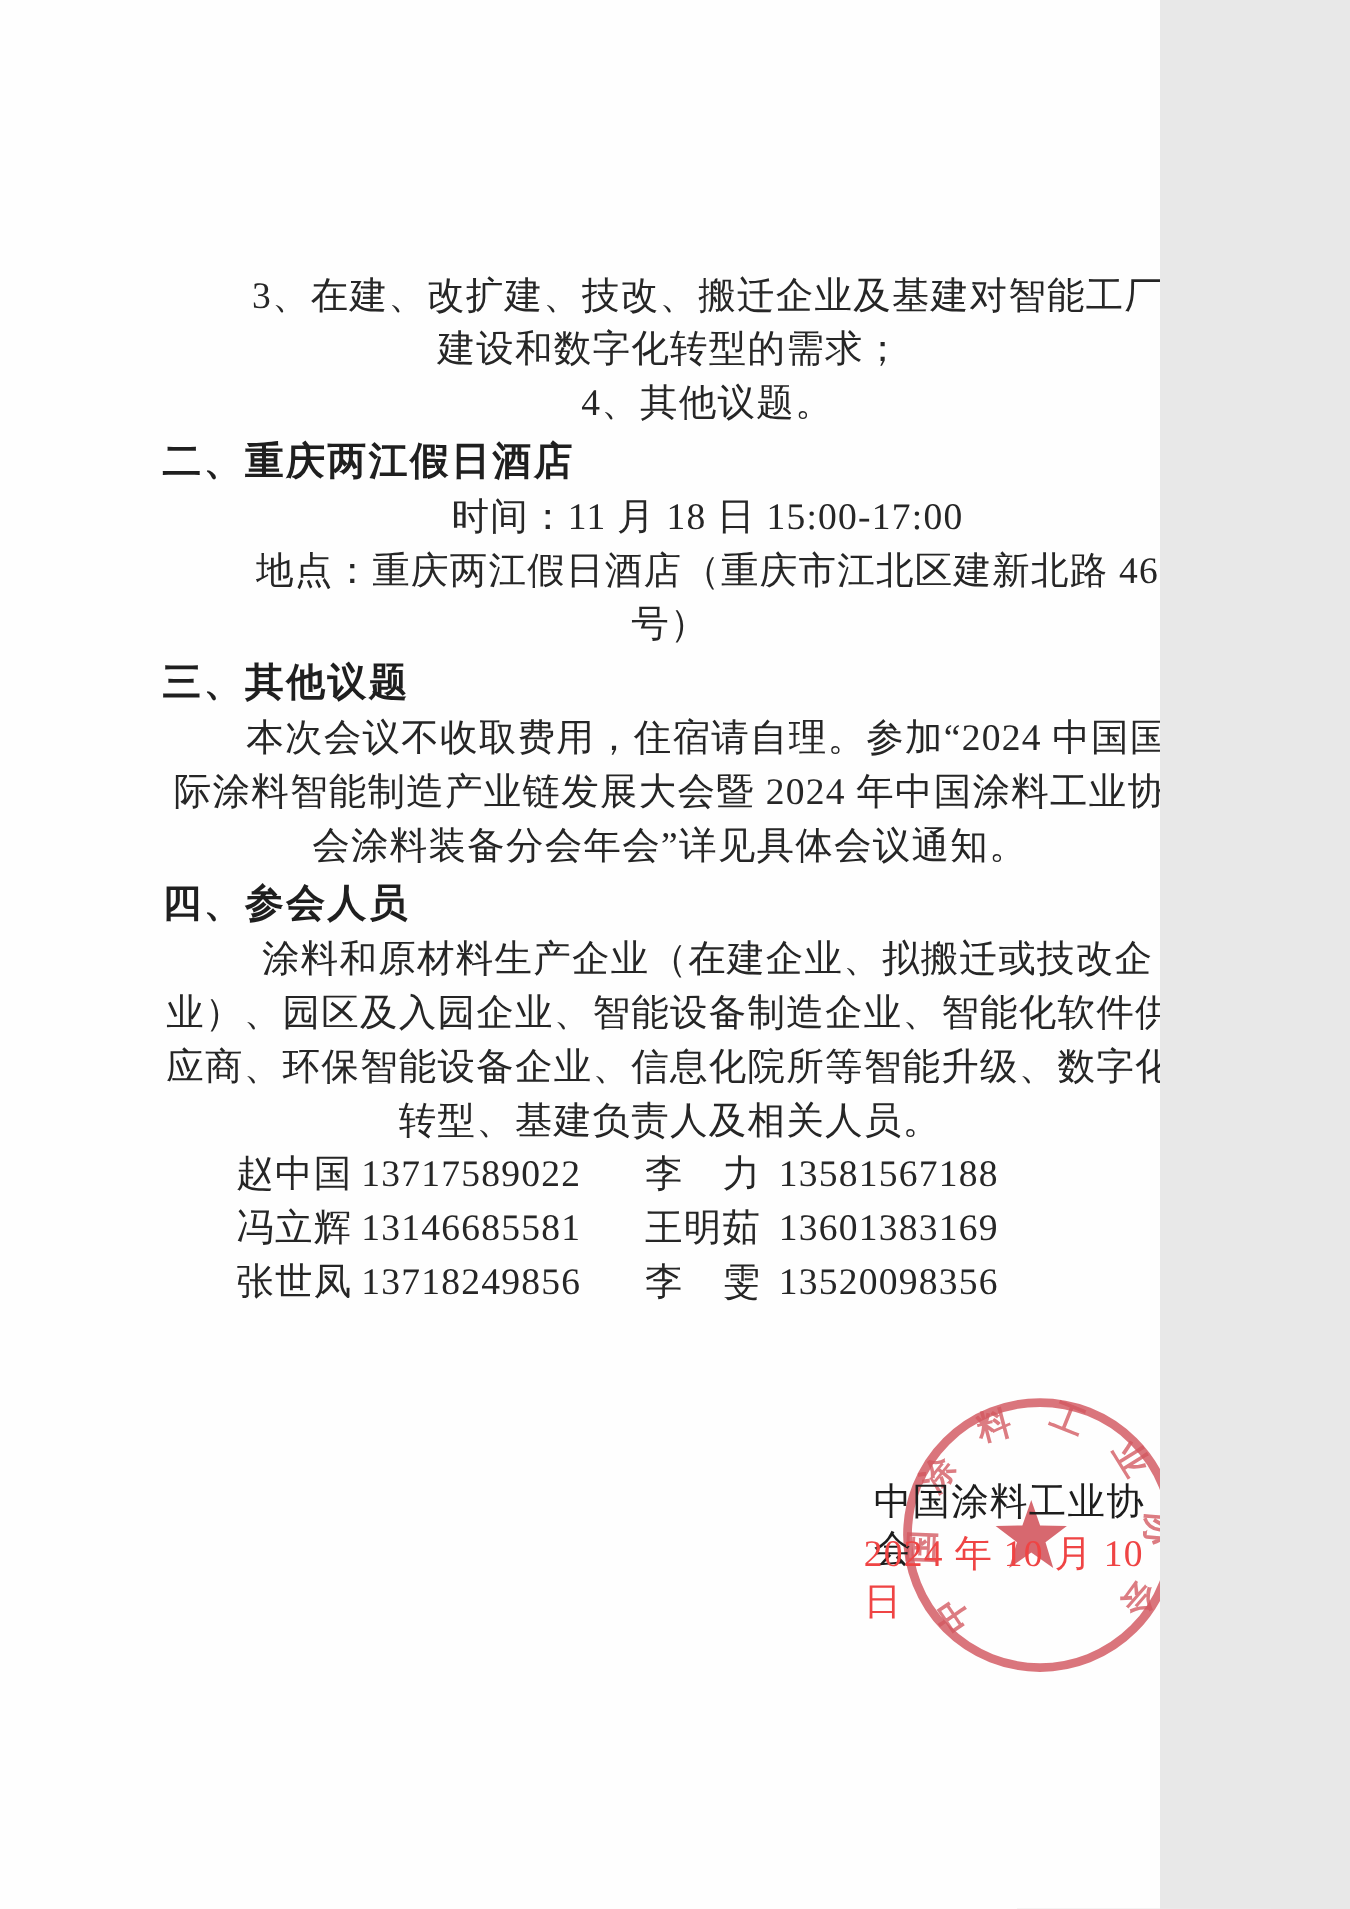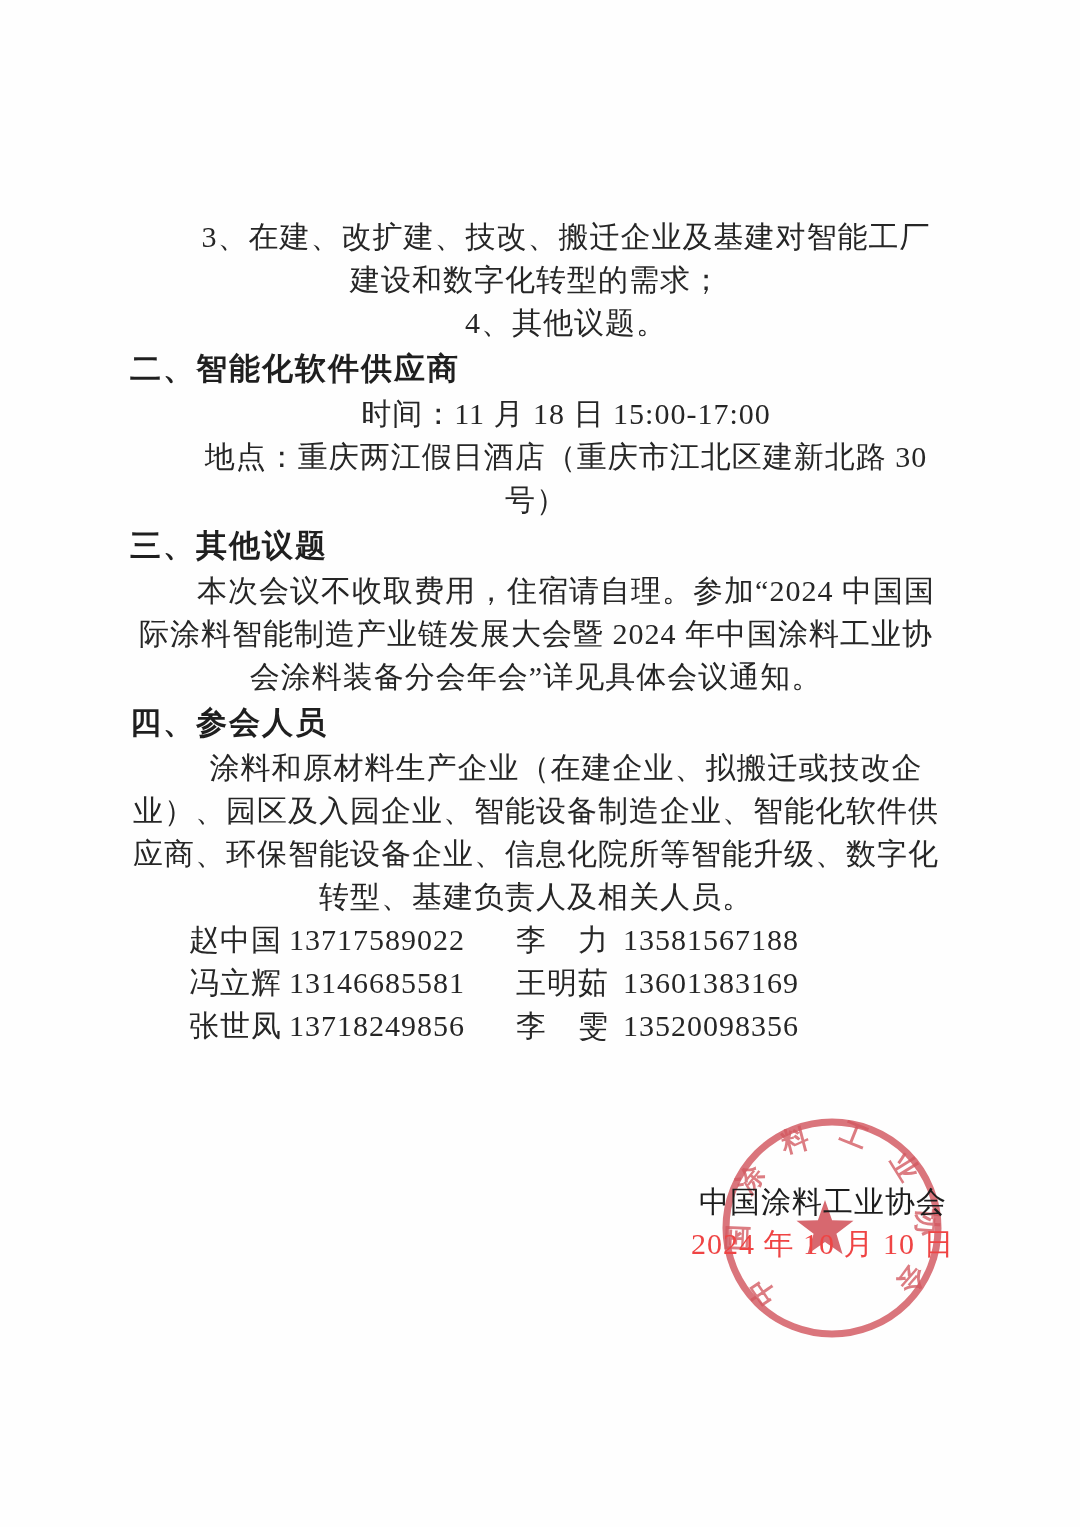--- a/index.html
+++ b/index.html
@@ -1,18 +1,18 @@
 <!DOCTYPE html>
 <html><head>
 <meta charset="utf-8">
 <style>
   html,body{margin:0;padding:0;background:#e8e8e8;}
   .page{
     position:relative;
-    width:1080px;height:1527px;
+    width:928px;height:1527px;
     background:#fefefe;
     overflow:hidden;
     font-family:"Liberation Serif","DejaVu Serif",serif;
     color:#262626;
   }
   .doc{
     position:absolute;
     left:130px;top:215px;width:812px;
   }
   .para{
@@ -70,23 +70,23 @@
 </head>
 <body>
 
 <div class="page">
 
   <div class="doc">
 
     <p class="para indent">3、在建、改扩建、技改、搬迁企业及基建对智能工厂建设和数字化转型的需求；</p>
     <p class="para indent single">4、其他议题。</p>
 
-    <h2 class="heading">二、智能化软件供应商</h2>
+    <h2 class="heading">二、重庆两江假日酒店</h2>
     <p class="para indent single">时间：11 月 18 日 15:00-17:00</p>
-    <p class="para indent single">地点：重庆两江假日酒店（重庆市江北区建新北路 30 号）</p>
+    <p class="para indent single">地点：重庆两江假日酒店（重庆市江北区建新北路 46 号）</p>
 
     <h2 class="heading">三、其他议题</h2>
     <p class="para indent">本次会议不收取费用，住宿请自理。参加“2024 中国国际涂料智能制造产业链发展大会暨 2024 年中国涂料工业协会涂料装备分会年会”详见具体会议通知。</p>
 
     <h2 class="heading">四、参会人员</h2>
     <p class="para indent">涂料和原材料生产企业（在建企业、拟搬迁或技改企业）、园区及入园企业、智能设备制造企业、智能化软件供应商、环保智能设备企业、信息化院所等智能升级、数字化转型、基建负责人及相关人员。</p>
 
 
     <div class="contact-row">
       <span class="c-name">赵中国</span><span class="c-phone">13717589022</span><span class="c-name2">李　力</span><span class="c-phone2">13581567188</span>

